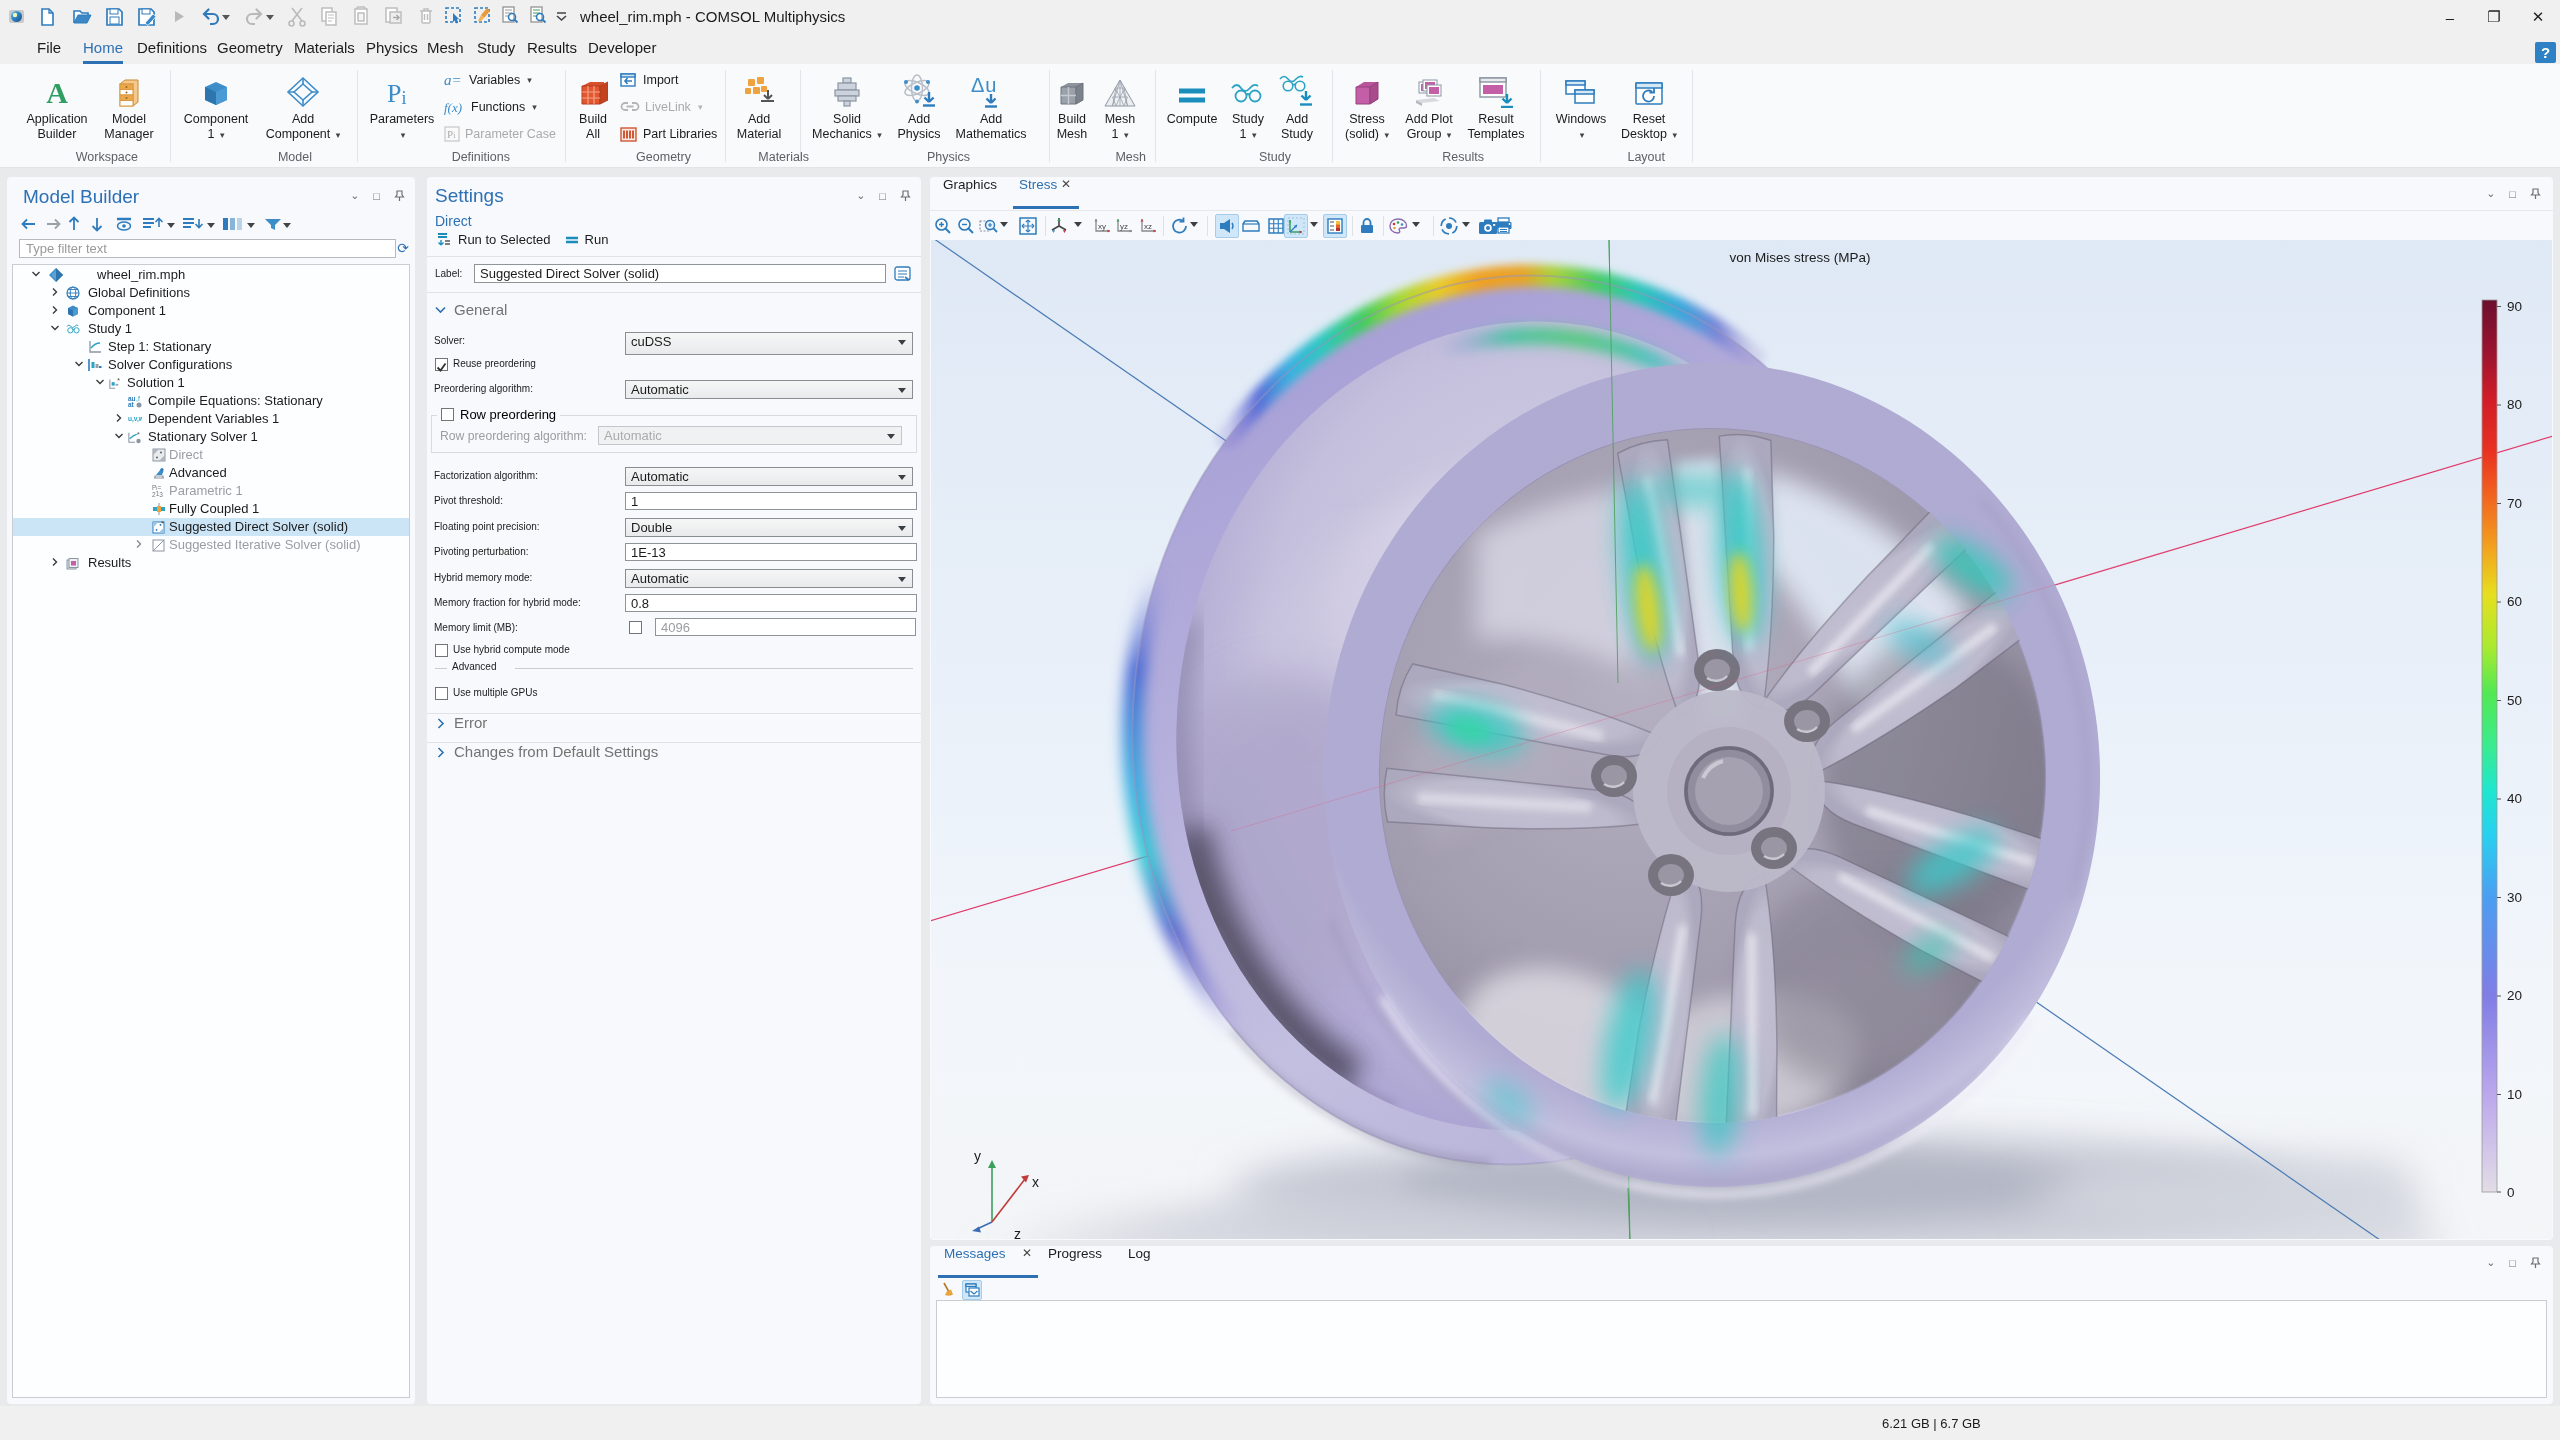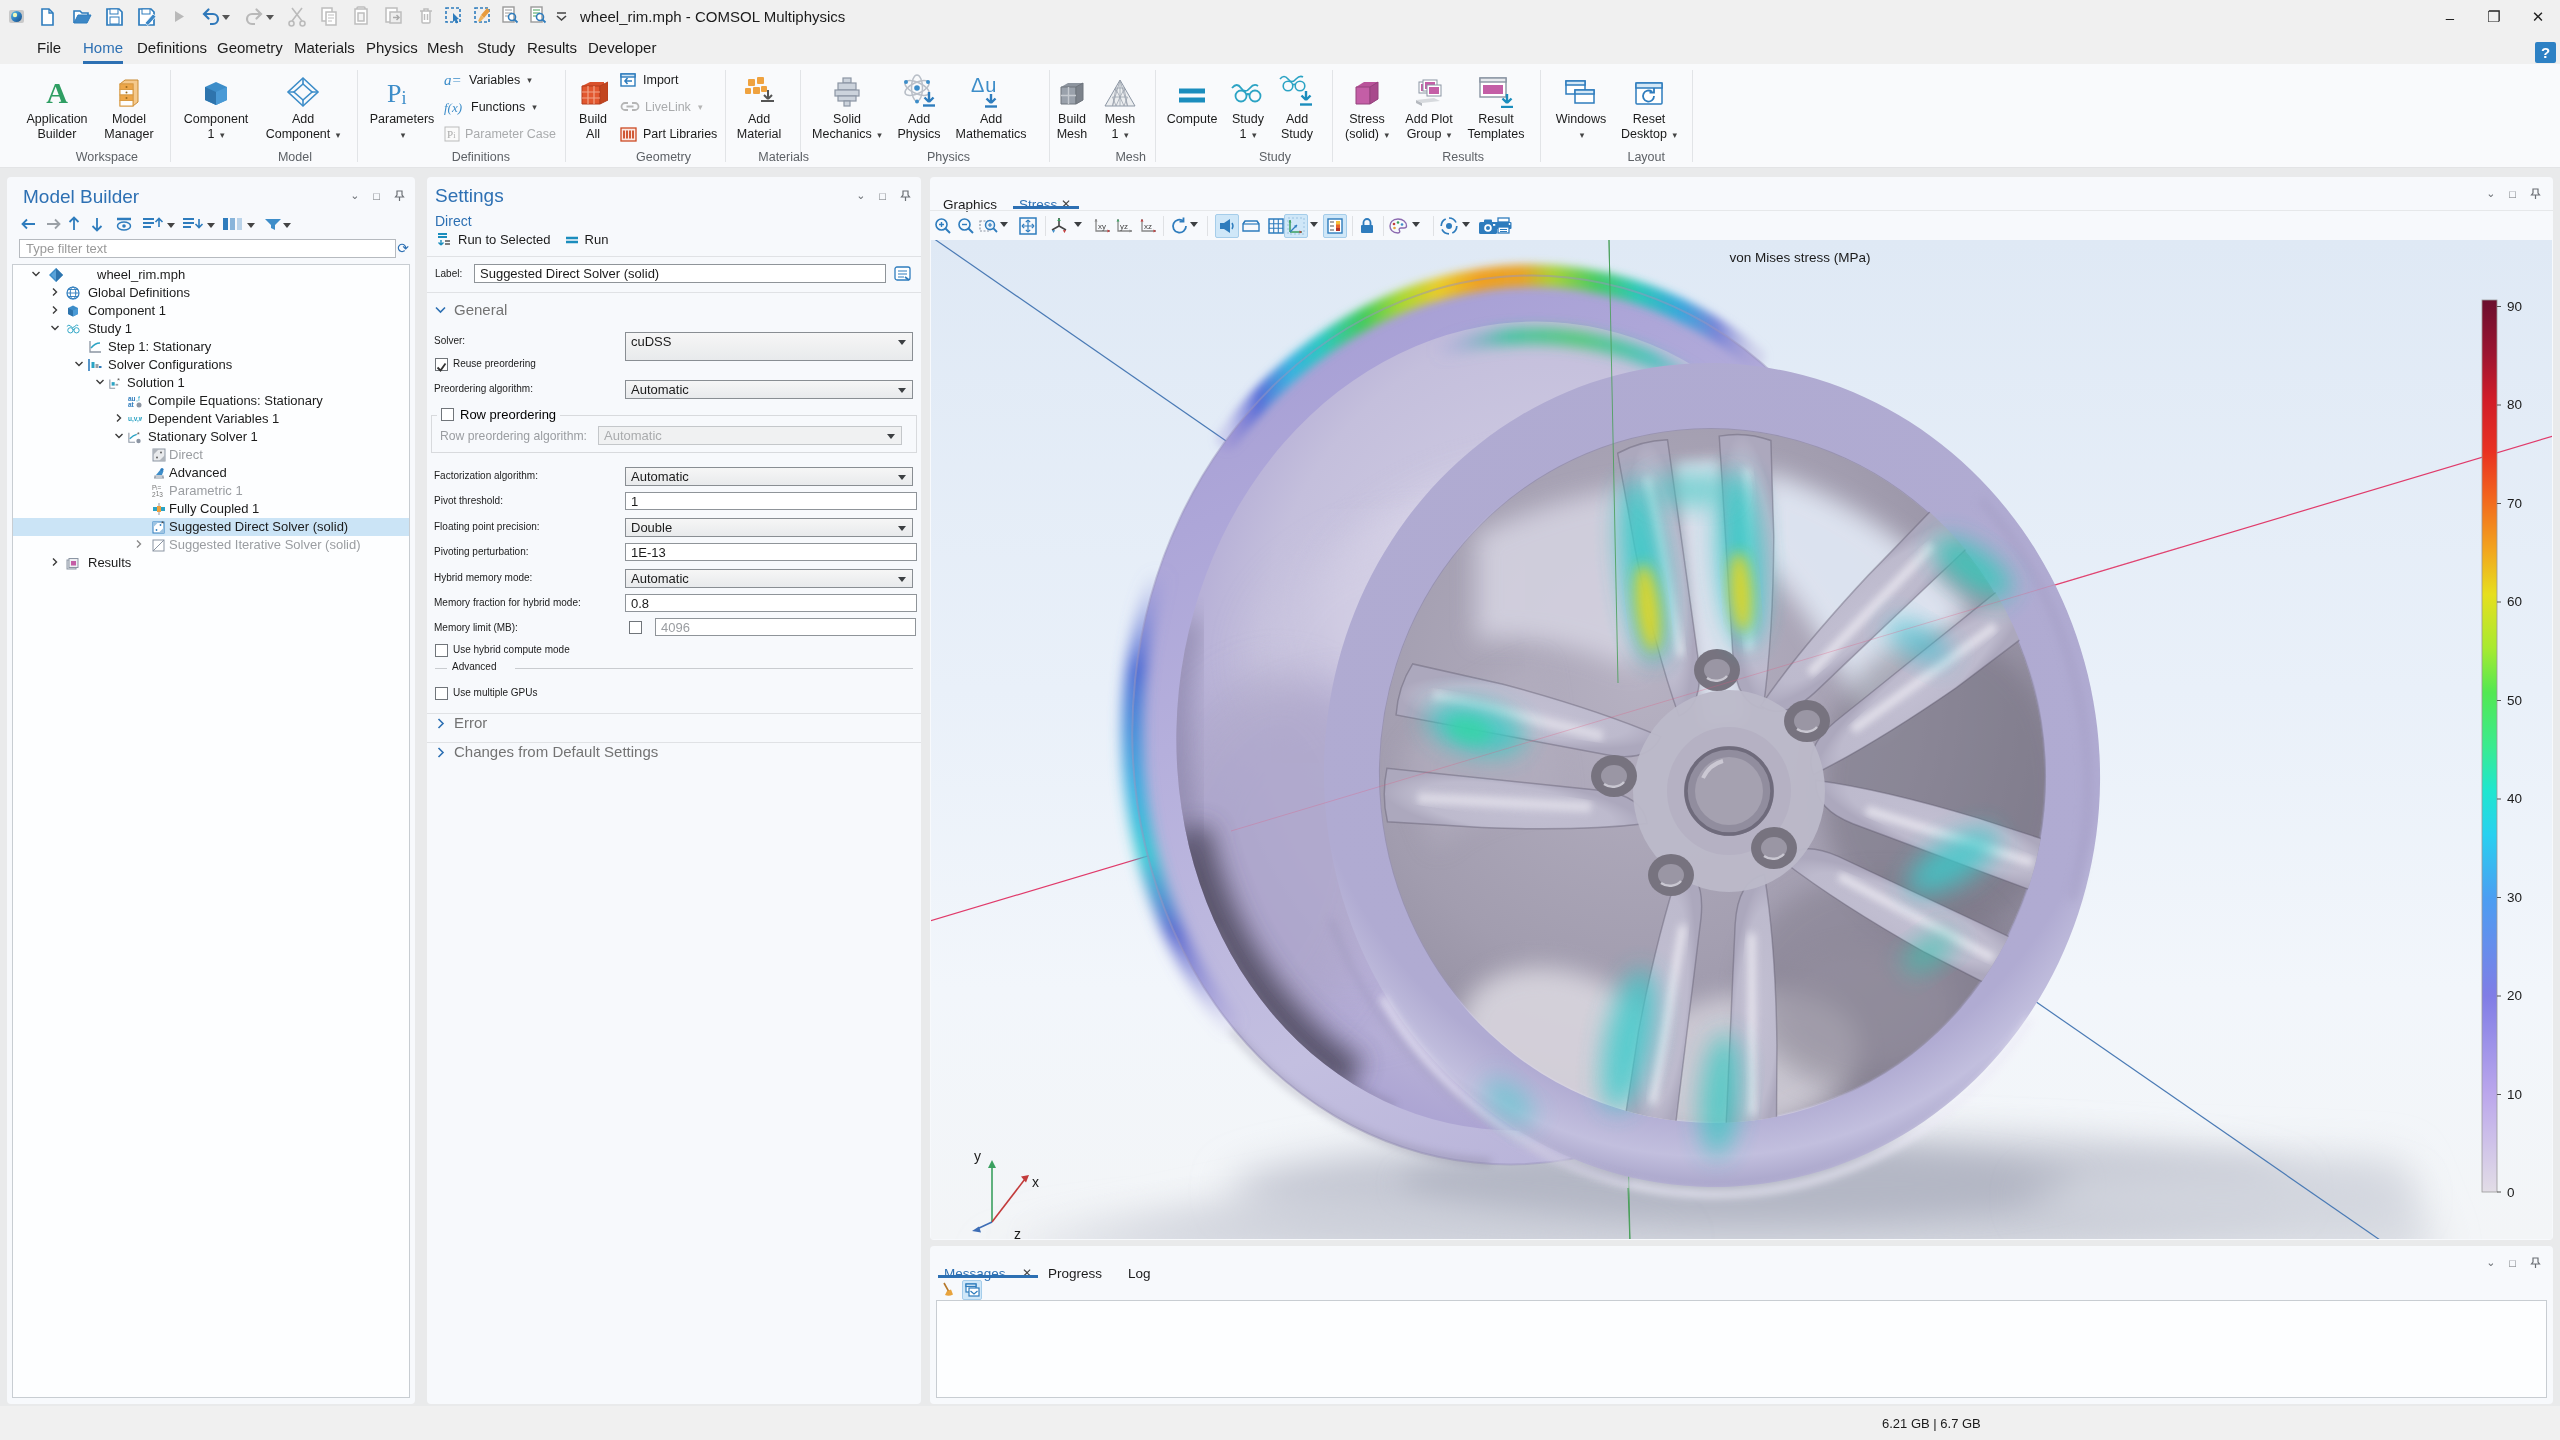--- a/index.html
+++ b/index.html
@@ -42,21 +42,21 @@
 .sinput { position:absolute; background:#fff; border:1px solid #8f9499; font-size:13px; color:#1b1b1b; padding:0 5px; line-height:17px; }
 .sdrop { position:absolute; background:linear-gradient(#f6f6f6,#e8eaec); border:1px solid #898e93; font-size:13px; color:#1b1b1b; padding:0 5px; line-height:17px; }
 .sdrop:after { content:""; position:absolute; right:6px; top:7px; border-left:4px solid transparent; border-right:4px solid transparent; border-top:5px solid #3c3f42; }
 .sdrop.dis { color:#a9abad; background:#f0f1f2; border-color:#c4c7ca; }
 .cb { position:absolute; width:13px; height:13px; background:#fff; border:1px solid #70757a; }
 .sechead { position:absolute; font-size:15px; color:#737373; }
 .hr { position:absolute; height:1px; background:#e0e2e5; }
 
 #graphics { left:930px; top:177px; width:1623px; height:1063px; }
 #messages { left:930px; top:1246px; width:1623px; height:158px; }
-.tab { position:absolute; top:20px; font-size:13.5px; color:#1b1b1b; }
+.tab { position:absolute; top:0; font-size:13.5px; color:#1b1b1b; }
 .tab.active { color:#2d70b3; }
 .tabline { position:absolute; height:3px; background:#2d70b3; }
 #gtoolbar { position:absolute; left:0; top:33px; width:1623px; height:30px; border-top:1px solid #e6e8ea; }
 .gi { position:absolute; top:3px; width:24px; height:24px; display:flex; align-items:center; justify-content:center; }
 .gi.on { background:#cfe7f8; border:1px solid #a5cdea; border-radius:2px; }
 .gsep { position:absolute; top:5px; width:1px; height:20px; background:#dfe1e4; }
 #viewport { position:absolute; left:1px; top:63px; width:1621px; height:999px; overflow:hidden; }
 
 #msg-text { position:absolute; left:6px; top:54px; width:1611px; height:98px; background:#fdfeff; border:1px solid #c8cdd2; }
 
@@ -677,21 +677,21 @@
         <rect x="1" y="2" width="15" height="13" rx="2" fill="#fff" stroke="#2e7cbd" stroke-width="1.3"></rect>
         <path d="M4 6 h9 M4 9 h9 M4 12 h6" stroke="#2e7cbd" stroke-width="1.2"></path>
         <path d="M11 12 l4 3" stroke="#2e7cbd" stroke-width="1.6"></path>
       </svg>
     <div class="hr" style="left:0;top:115px;width:494px;"></div>
     <svg style="position:absolute;left:8px;top:129px;" width="11" height="8" viewBox="0 0 11 8">
         <path d="M1 1.5 L5.5 6 L10 1.5" stroke="#2d70b3" stroke-width="1.6" fill="none"></path>
       </svg>
     <div class="sechead" style="left:27px;top:124px;">General</div>
     <div class="slabel" style="left:7px;top:158px;">Solver:</div>
-    <div class="sdrop" style="left:198px;top:155px;width:288px;height:29px;">cuDSS</div>
+    <div class="sdrop" style="left:198px;top:155px;width:288px;height:23px;">cuDSS</div>
     <div class="cb" style="left:8px;top:181px;"><svg width="11" height="11" viewBox="0 0 11 11">
           <path d="M1.5 5.5 L4.5 8.5 L9.5 1.5" stroke="#333" stroke-width="1.8" fill="none"></path>
         </svg></div>
     <div class="slabel" style="left:26px;top:181px;">Reuse preordering</div>
     <div class="slabel" style="left:7px;top:206px;">Preordering algorithm:</div>
     <div class="sdrop" style="left:198px;top:203px;width:288px;height:19px;">Automatic</div>
     <div style="position:absolute;left:4px;top:238px;width:486px;height:38px;border:1px solid #d8dadd;border-top:1px solid #d8dadd;"></div>
     <div style="position:absolute;left:10px;top:230px;background:#f7f9fc;padding:0 4px;display:flex;gap:6px;align-items:center;">
         <span class="cb" style="position:static;display:inline-block;"></span>
         <span style="font-size:13px;">Row preordering</span>

